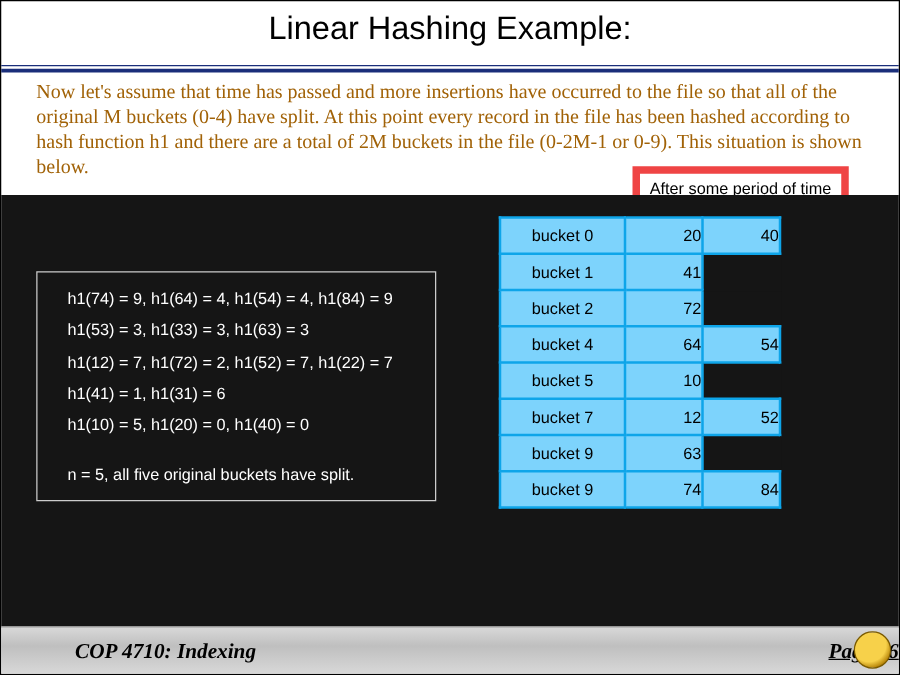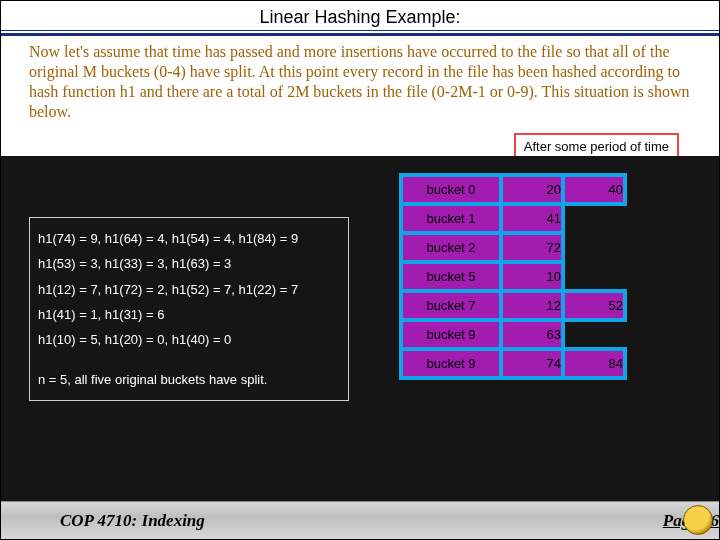--- a/index.html
+++ b/index.html
@@ -16,37 +16,37 @@
     height: 540px;
     position: relative;
     border: 1px solid #000;
   }
   .title-bar {
     border-bottom: 3px solid #1a2e7a;
     padding-bottom: 2px;
   }
   .title {
     font-family: Arial, sans-serif;
-    font-size: 18px;
+    font-size: 26px;
     color: #000;
     text-align: center;
-    padding: 6px 0 2px 0;
+    padding: 6px 0 14px 0;
     border-bottom: 1px solid #1a2e7a;
   }
   .paragraph {
     font-size: 16px;
     color: #a16207;
     padding: 6px 28px 0 28px;
     line-height: 1.25;
   }
   .caption-box {
     position: absolute;
     top: 132px;
     right: 40px;
-    border: 2px solid #ef4444;
+    border: 6px solid #ef4444;
     background: #fff;
     font-family: Arial, sans-serif;
     font-size: 13px;
     padding: 4px 8px;
   }
   .dark-area {
     position: absolute;
     top: 155px;
     left: 0;
     right: 0;
@@ -56,36 +56,36 @@
   .hash-box {
     position: absolute;
     left: 28px;
     top: 216px;
     width: 320px;
     border: 1px solid #ccc;
     background: transparent;
     color: #fff;
     font-family: Arial, sans-serif;
     font-size: 13px;
-    padding: 8px 8px;
+    padding: 8px 24px;
     line-height: 1.95;
   }
   .hash-box .gap { height: 14px; }
   .bucket-table {
     position: absolute;
     top: 172px;
     left: 398px;
     border-collapse: collapse;
     font-family: Arial, sans-serif;
     font-size: 13px;
     color: #000;
   }
   .bucket-table td {
-    border: 4px solid #0ea5e9;
-    background: #a21caf;
+    border: 2px solid #0ea5e9;
+    background: #7dd3fc;
     height: 29px;
     text-align: center;
     vertical-align: middle;
   }
   .bucket-table td.lbl { width: 100px; }
   .bucket-table td.val { width: 62px; text-align: right; }
   .bucket-table td.empty { background: #151515; border: 1px solid #151515; }
   .footer {
     position: absolute;
     left: 0; right: 0; bottom: 0;
@@ -151,20 +151,25 @@
           <td class="lbl">bucket 1</td>
           <td class="val">41</td>
           <td class="val empty"></td>
         </tr>
         <tr>
           <td class="lbl">bucket 2</td>
           <td class="val">72</td>
           <td class="val empty"></td>
         </tr>
         <tr>
+          <td class="lbl">bucket 4</td>
+          <td class="val">64</td>
+          <td class="val">54</td>
+        </tr>
+        <tr>
           <td class="lbl">bucket 5</td>
           <td class="val">10</td>
           <td class="val empty"></td>
         </tr>
         <tr>
           <td class="lbl">bucket 7</td>
           <td class="val">12</td>
           <td class="val">52</td>
         </tr>
         <tr>

